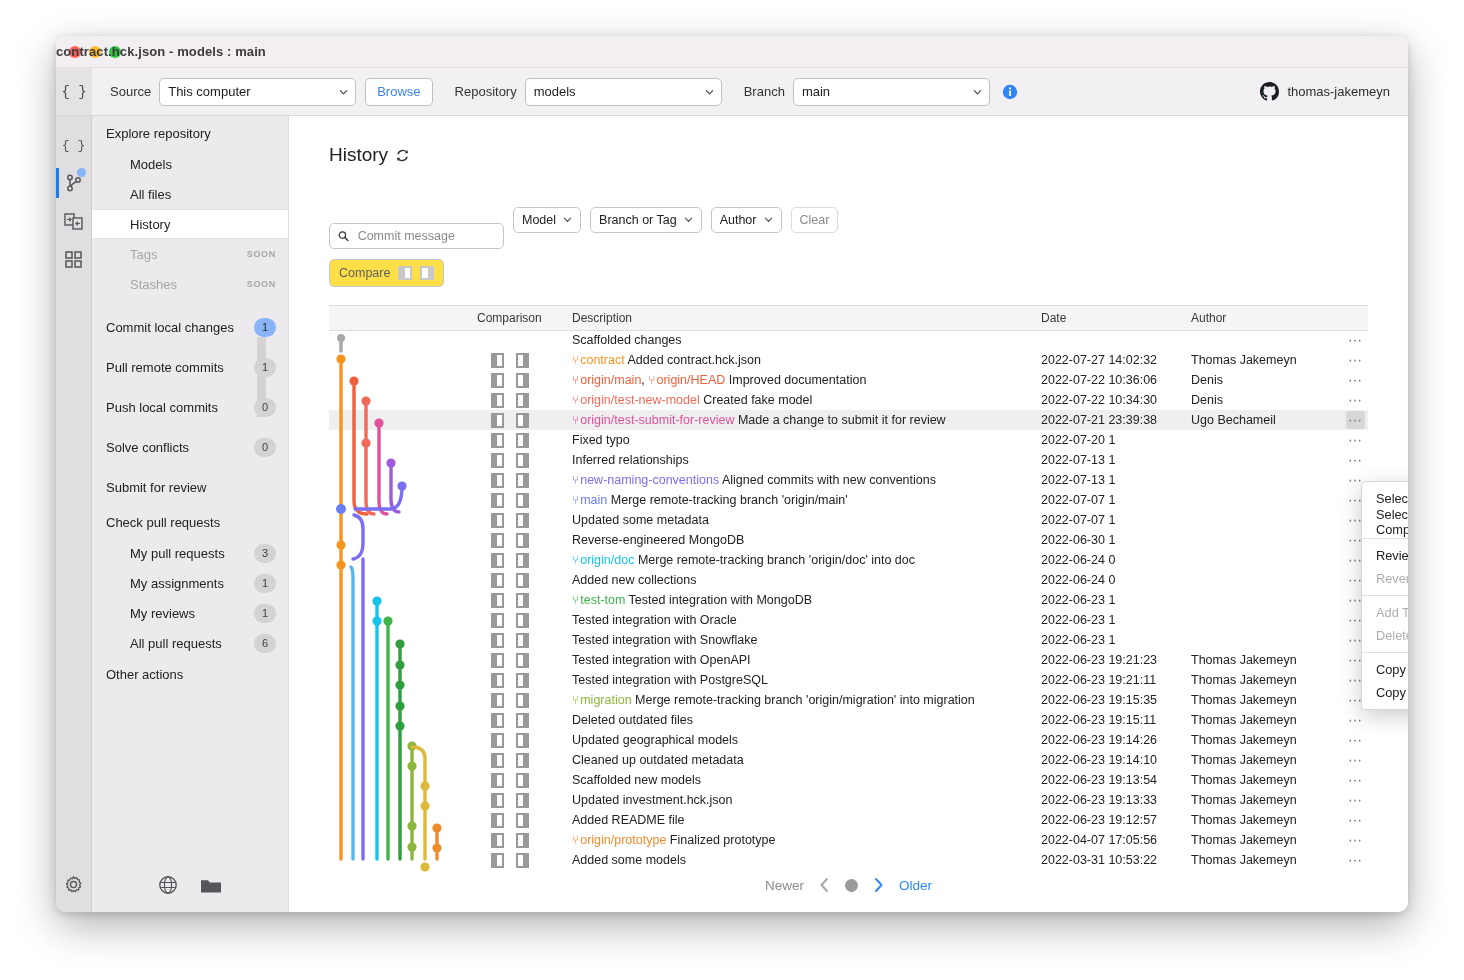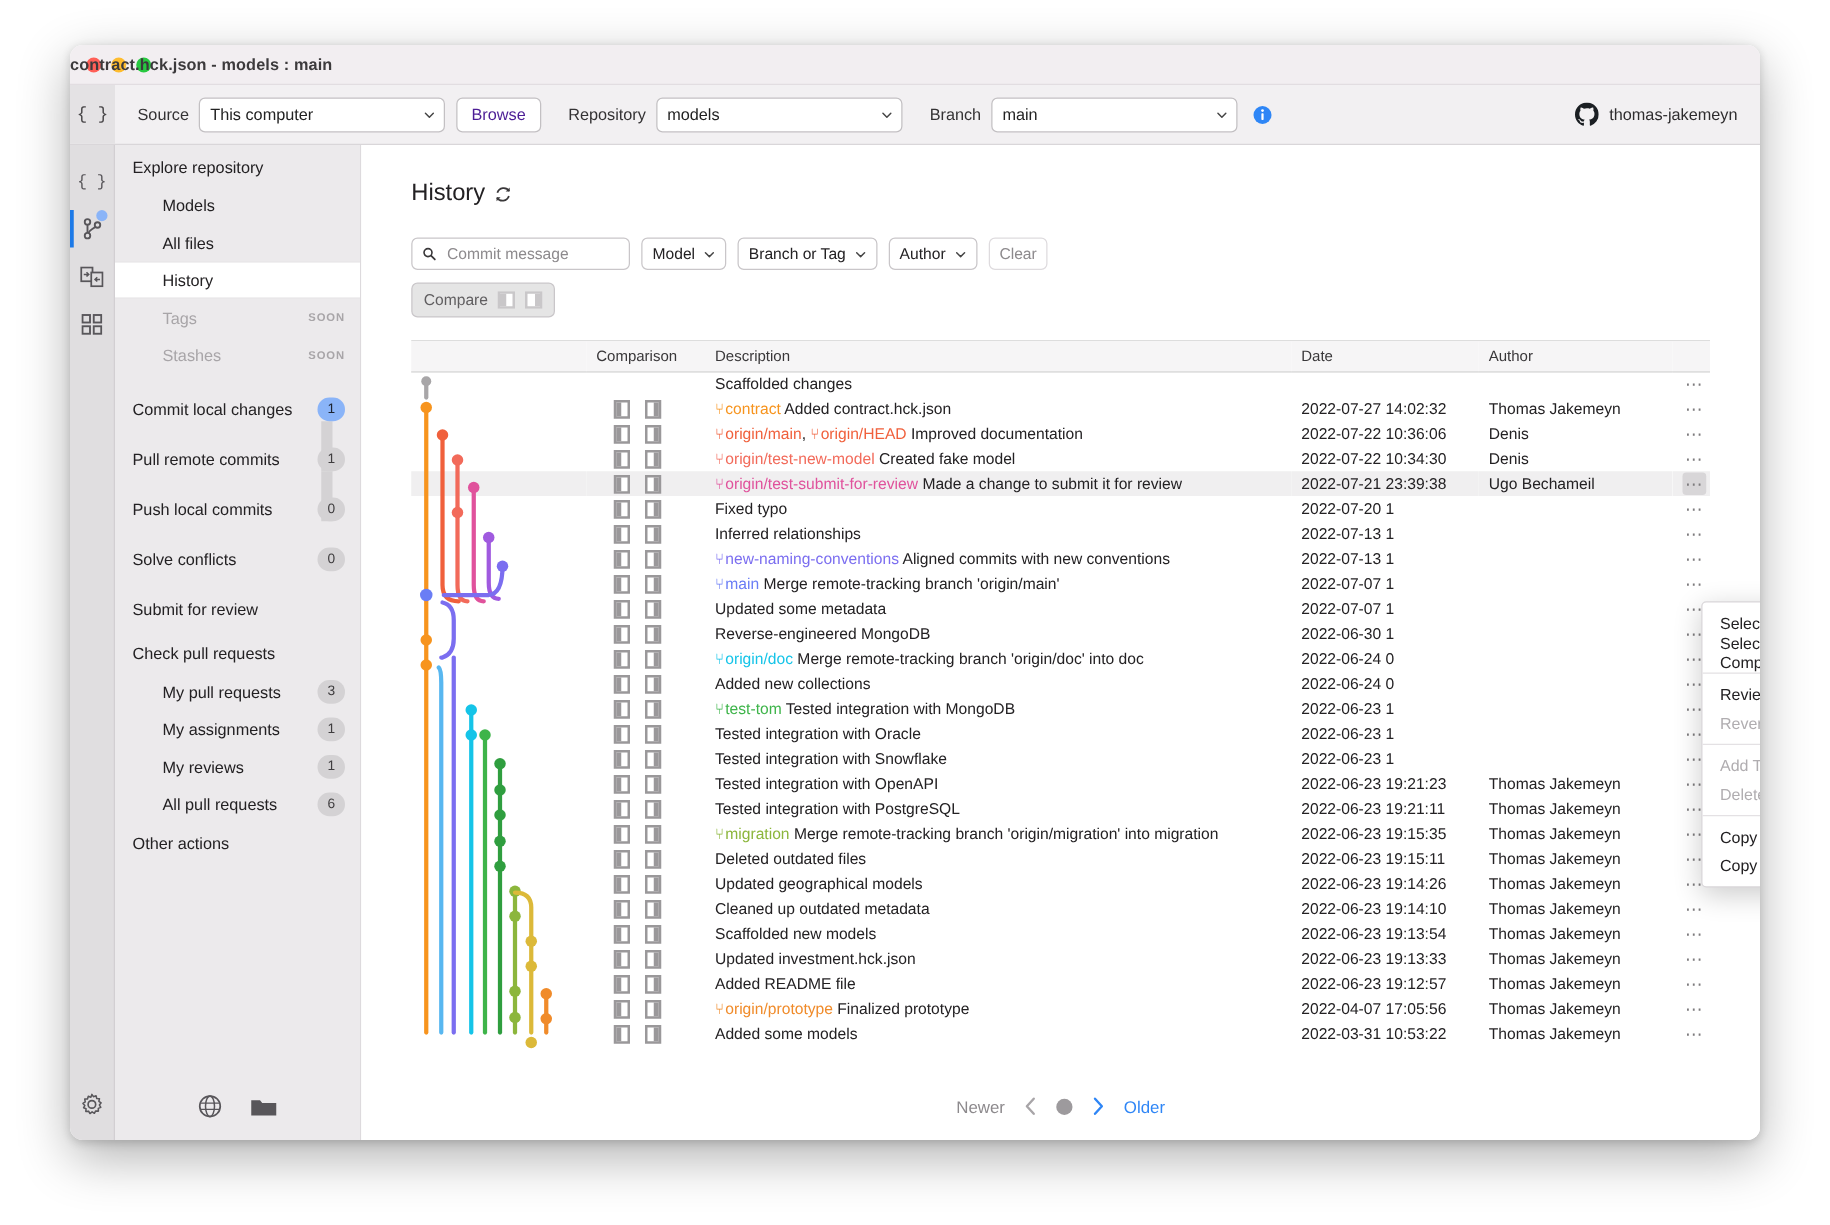--- a/index.html
+++ b/index.html
@@ -99,21 +99,21 @@
     width: 9px; height: 9px;
   }
   .sel-source { width: 197px; }
   .sel-repo   { width: 197px; }
   .sel-branch { width: 197px; }
   .tb-btn {
     height: 28px;
     background: #ffffff;
     border: 1px solid #c3c0c3;
     border-radius: 5px;
-    font-size: 13px; color: #4c1d95;
+    font-size: 13px; color: #3b82f6;
     padding: 0 11px;
     display: flex; align-items: center;
     margin-left: 9px;
     cursor: default;
   }
   .info-ico { margin-left: 12px; width: 16px; height: 16px; }
   .tb-user {
     margin-left: auto;
     display: flex; align-items: center; gap: 8px;
     font-size: 13px; color: #2e2c2e;
@@ -234,20 +234,21 @@
     margin: 24px 0 0 40px;
     display: flex; align-items: center; gap: 9px;
   }
   .search-box {
     width: 175px; height: 26px;
     border: 1px solid #c9c6c9;
     border-radius: 5px;
     display: flex; align-items: center;
     padding: 0 8px; gap: 7px;
     background: #fff;
+    margin-top: 33px;
   }
   .search-box input {
     border: none; outline: none;
     font-size: 12.5px;
     font-family: "Liberation Sans", sans-serif;
     color: #232123;
     width: 100%;
     background: transparent;
   }
   .search-box input::placeholder { color: #8d8a8d; }
@@ -261,21 +262,21 @@
     display: flex; align-items: center;
     gap: 7px;
     padding: 0 8px;
   }
   .pill.ghost { color: #8d8a8d; border-color: #dedbde; }
   .compare-row { margin: 10px 0 0 40px; }
   .compare-btn {
     height: 28px;
     border: 1px solid #c9c6c9;
     border-radius: 5px;
-    background: #e5e5e5;
+    background: #fde047;
     font-size: 12.5px;
     color: #605e60;
     display: inline-flex; align-items: center;
     gap: 8px;
     padding: 0 9px;
   }
   .pane-ico {
     width: 14px; height: 14px;
     border: 2px solid #c9c7c9;
     background: #fff;

